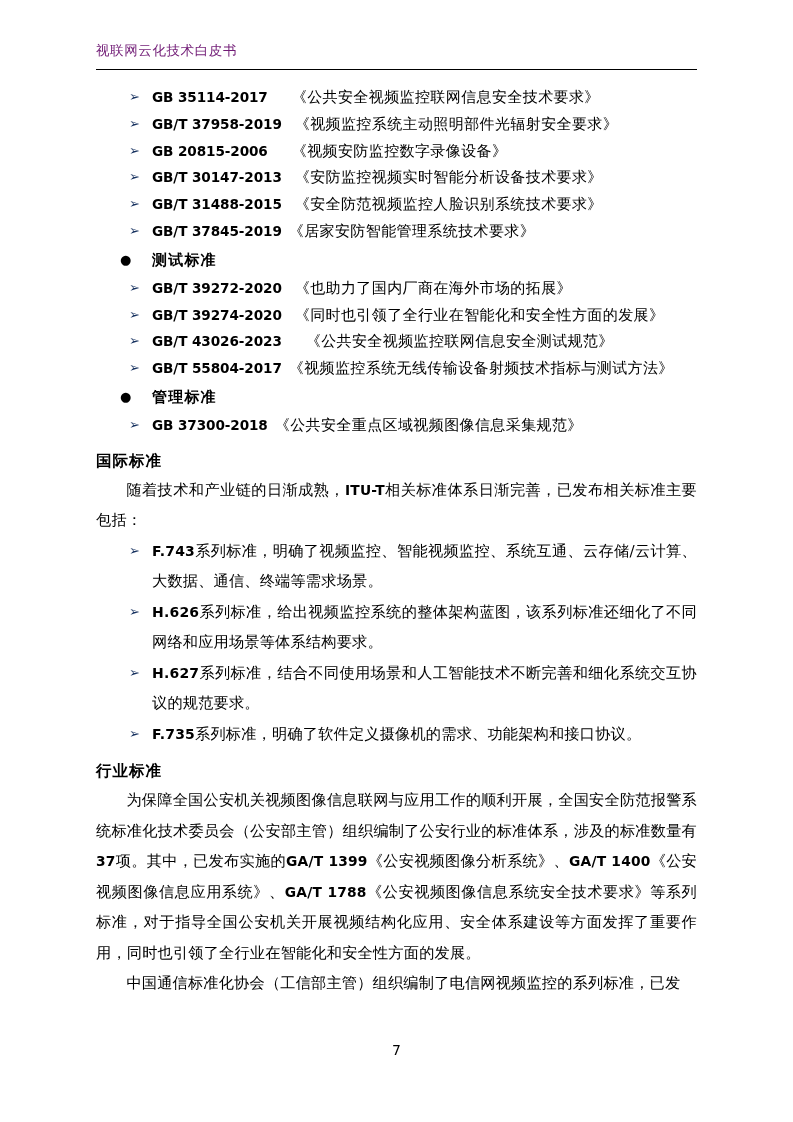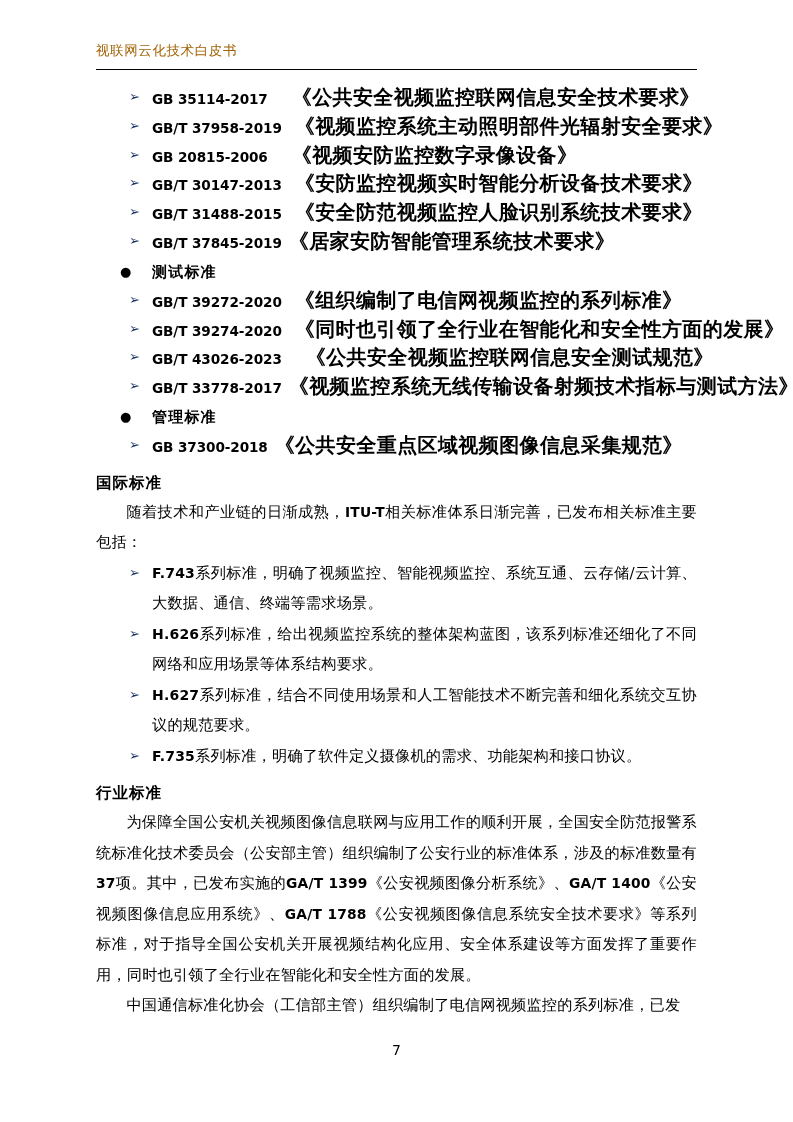--- a/index.html
+++ b/index.html
@@ -28,21 +28,21 @@
     position: absolute;
     left: 96px;
     top: 40px;
     width: 601px;
   }
   .header-text {
     font-family: "DejaVu Serif", "Liberation Serif", serif;
     font-size: 13.5px;
     line-height: 20px;
     letter-spacing: 0.6px;
-    color: #a16207;
+    color: #701a75;
     white-space: nowrap;
   }
   .header-rule {
     position: absolute;
     left: 96px;
     top: 69px;
     width: 601px;
     height: 0;
     border-top: 1.6px solid #000000;
   }
@@ -73,23 +73,22 @@
     color: #15305e;
   }
   .code {
     font-family: "DejaVu Sans", "Liberation Sans", sans-serif;
     font-weight: bold;
     font-size: 13.6px;
     letter-spacing: -0.1px;
   }
   .cn {
     font-family: "DejaVu Serif", "Liberation Serif", serif;
-    font-size: 20px;
+    font-size: 15px;
     letter-spacing: 0.4px;
-    font-weight: bold;
   }
   .gap-sm { display: inline-block; width: 7px; }
   .gap-md { display: inline-block; width: 13px; }
   .gap-lg { display: inline-block; width: 24px; }
 
   
   .disc-heading {
     position: relative;
     padding-left: 56px;
     font-size: 15px;
@@ -221,33 +220,33 @@
       </div>
     </div>
 
     <div class="disc-heading">
       <span class="marker">●</span>
       <span class="label">测试标准</span>
     </div>
     <div>
       <div class="arrow-item nested">
         <span class="marker">➢</span>
-        <span class="code">GB/T 39272-2020</span><span class="gap-md"></span><span class="cn">《组织编制了电信网视频监控的系列标准》</span>
+        <span class="code">GB/T 39272-2020</span><span class="gap-md"></span><span class="cn">《也助力了国内厂商在海外市场的拓展》</span>
       </div>
       <div class="arrow-item nested">
         <span class="marker">➢</span>
         <span class="code">GB/T 39274-2020</span><span class="gap-md"></span><span class="cn">《同时也引领了全行业在智能化和安全性方面的发展》</span>
       </div>
       <div class="arrow-item nested">
         <span class="marker">➢</span>
         <span class="code">GB/T 43026-2023</span><span class="gap-lg"></span><span class="cn">《公共安全视频监控联网信息安全测试规范》</span>
       </div>
       <div class="arrow-item nested">
         <span class="marker">➢</span>
-        <span class="code">GB/T 33778-2017</span><span class="gap-sm"></span><span class="cn">《视频监控系统无线传输设备射频技术指标与测试方法》</span>
+        <span class="code">GB/T 55804-2017</span><span class="gap-sm"></span><span class="cn">《视频监控系统无线传输设备射频技术指标与测试方法》</span>
       </div>
     </div>
 
     <div class="disc-heading">
       <span class="marker">●</span>
       <span class="label">管理标准</span>
     </div>
     <div>
       <div class="arrow-item nested">
         <span class="marker">➢</span>

